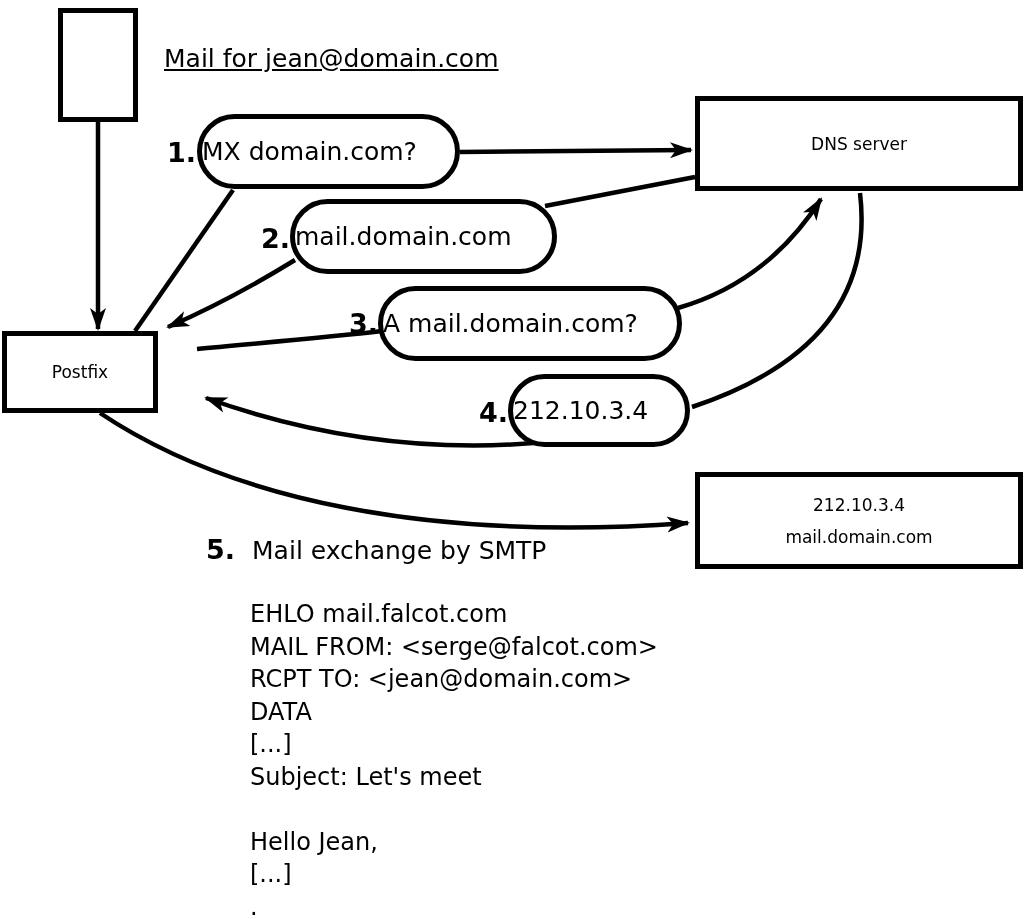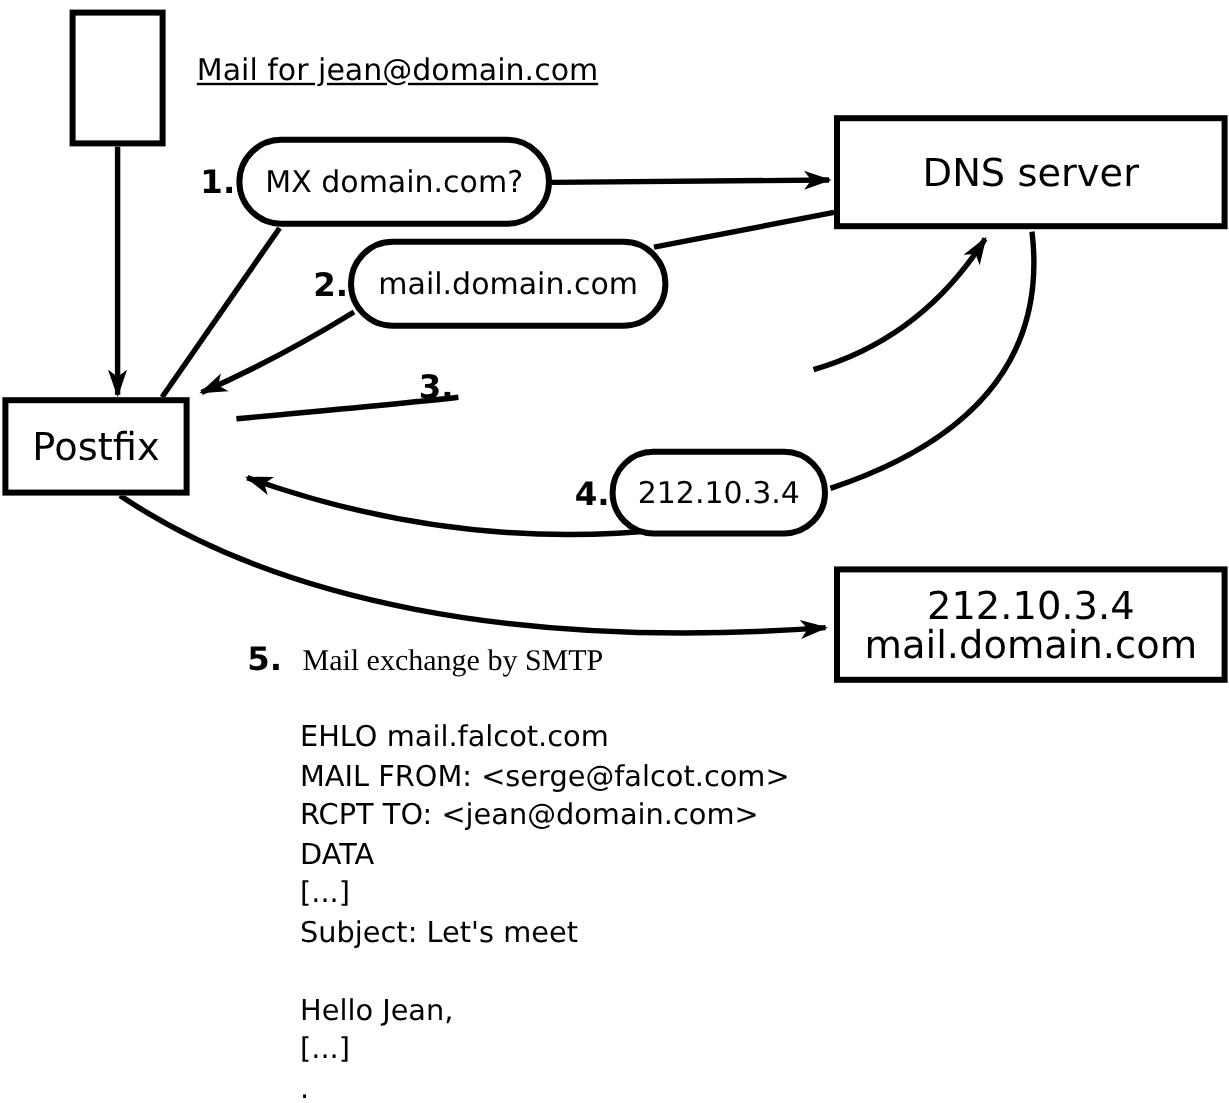--- a/index.html
+++ b/index.html
@@ -10,35 +10,35 @@
     background:var(--background); overflow:hidden;
     font-family:"DejaVu Sans", sans-serif; color:var(--ink);
   }
   .wires { position:absolute; left:0; top:0; }
   .wires path { stroke:var(--ink); stroke-width:4.5; fill:none; }
   .wires .ah-fill { fill:var(--ink); stroke:none; }
 
   .node {
     position:absolute; border:5px solid var(--ink); background:var(--background);
     display:flex; align-items:center; justify-content:center;
-    font-size:32px; line-height:32px; text-align:center;
+    font-size:17px; line-height:32px; text-align:center;
   }
   .pill {
     position:absolute; border:5px solid var(--ink); background:var(--background);
-    border-radius:38px; display:flex; align-items:center; justify-content:center;
+    border-radius:38px; display:flex; align-items:center; 
     font-size:25px; white-space:nowrap;
   }
   .num {
     position:absolute; font-weight:bold; font-size:27px; line-height:1;
     text-align:right; width:76px;
   }
   .free-label { position:absolute; font-size:25px; white-space:nowrap; }
   .step5 { position:absolute; display:flex; align-items:baseline; }
   .step5 .n { font-weight:bold; font-size:27px; }
-  .step5 .t { font-size:25px; margin-left:17px;font-family:Liberation Serif, serif; }
+  .step5 .t { font-size:25px; margin-left:17px; }
   .smtp {
     position:absolute; font-size:24px; line-height:32.5px; white-space:pre;
   }
   .result-lines { display:flex; flex-direction:column; align-items:center; }
 </style>
 </head>
 <body>
 
 <div class="stage">
 
@@ -76,20 +76,23 @@
   <div class="pill" style="left:197px; top:114px; width:263px; height:75px;">
     <span>MX domain.com?</span>
   </div>
 
   <div class="num" style="left:214px; top:225px;">2.</div>
   <div class="pill" style="left:290px; top:199px; width:267px; height:75px;">
     <span>mail.domain.com</span>
   </div>
 
   <div class="num" style="left:302px; top:310px;">3.</div>
+  <div class="pill" style="left:378px; top:286px; width:304px; height:75px;">
+    <span>A mail.domain.com?</span>
+  </div>
 
   <div class="num" style="left:432px; top:399px;">4.</div>
   <div class="pill" style="left:508px; top:374px; width:182px; height:73px;">
     <span>212.10.3.4</span>
   </div>
 
   <div class="node" style="left:695px; top:472px; width:328px; height:97px;">
     <div class="result-lines">
       <span>212.10.3.4</span>
       <span>mail.domain.com</span>

